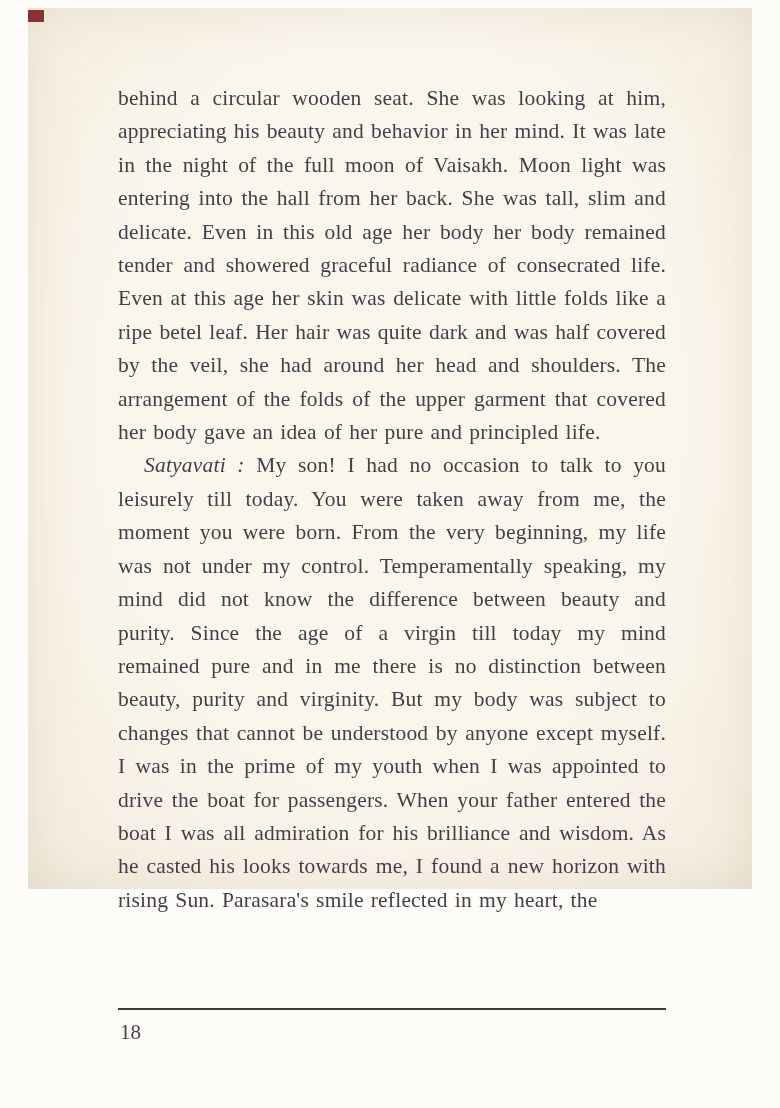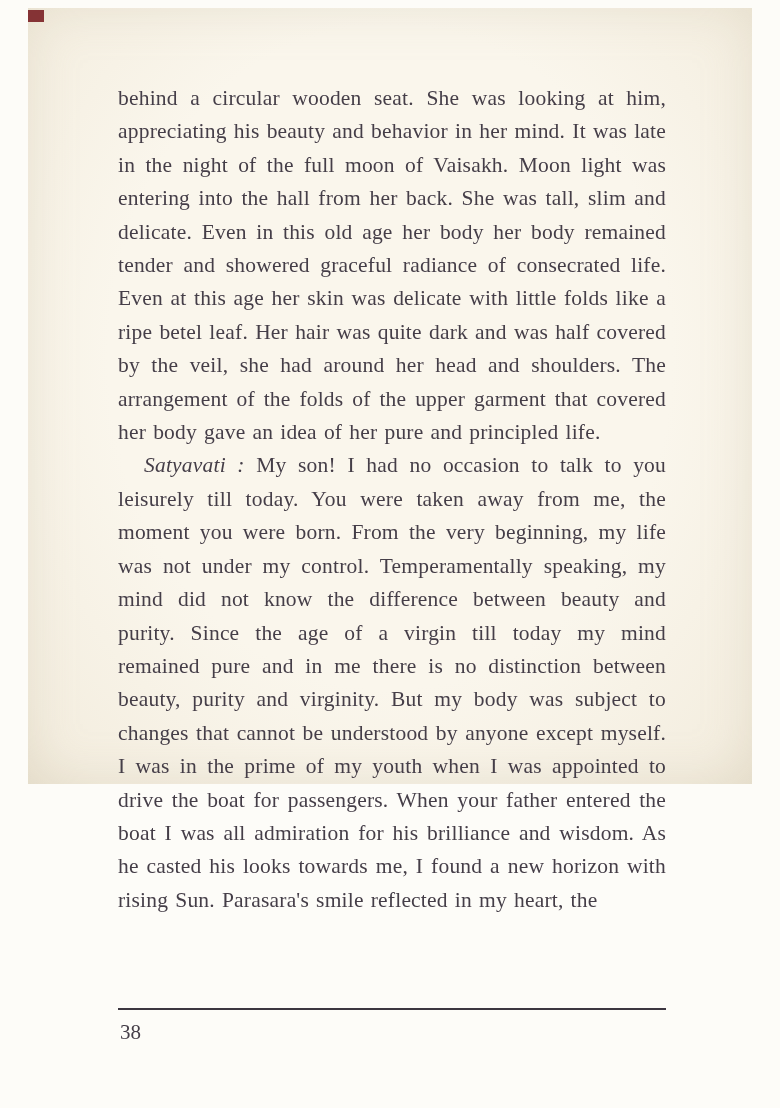--- a/index.html
+++ b/index.html
@@ -12,21 +12,21 @@
     background: #fdfcf8;
     overflow: hidden;
     position: relative;
     font-family: "Liberation Serif", "DejaVu Serif", serif;
   }
   .scan-page {
     position: absolute;
     left: 28px;
     top: 8px;
     width: 724px;
-    height: 776px;
+    height: 881px;
     background: #f8f3e8;
     background: radial-gradient(ellipse at 50% 45%, #faf6ec 55%, #f4eee0 90%, #efe8d8 100%);
     box-shadow: inset 0 0 50px rgba(190, 178, 150, 0.25);
   }
   .corner-mark {
     position: absolute;
     left: 0px;
     top: 2px;
     width: 16px;
     height: 12px;
@@ -77,15 +77,15 @@
 
   <div class="corner-mark"></div>
 
   <div class="text-block">
     <p><span>behind a circular wooden seat. She was looking at him, appreciating his beauty and behavior in her mind. It was late in the night of the full moon of Vaisakh. Moon light was entering into the hall from her back. She was tall, slim and delicate. Even in this old age her body her body remained tender and showered graceful radiance of consecrated life. Even at this age her skin was delicate with little folds like a ripe betel leaf. Her hair was quite dark and was half covered by the veil, she had around her head and shoulders. The arrangement of the folds of the upper garment that covered her body gave an idea of her pure and principled life.</span></p>
     <p class="indented"><em class="speaker">Satyavati :</em> <span>My son! I had no occasion to talk to you leisurely till today. You were taken away from me, the moment you were born. From the very beginning, my life was not under my control. Temperamentally speaking, my mind did not know the difference between beauty and purity. Since the age of a virgin till today my mind remained pure and in me there is no distinction between beauty, purity and virginity. But my body was subject to changes that cannot be understood by anyone except myself. I was in the prime of my youth when I was appointed to drive the boat for passengers. When your father entered the boat I was all admiration for his brilliance and wisdom. As he casted his looks towards me, I found a new horizon with rising Sun. Parasara's smile reflected in my heart, the</span></p>
   </div>
 
   <div class="footer-divider"></div>
 
-  <div class="page-number">38</div>
+  <div class="page-number">18</div>
 
 </div>
 
 </body></html>

